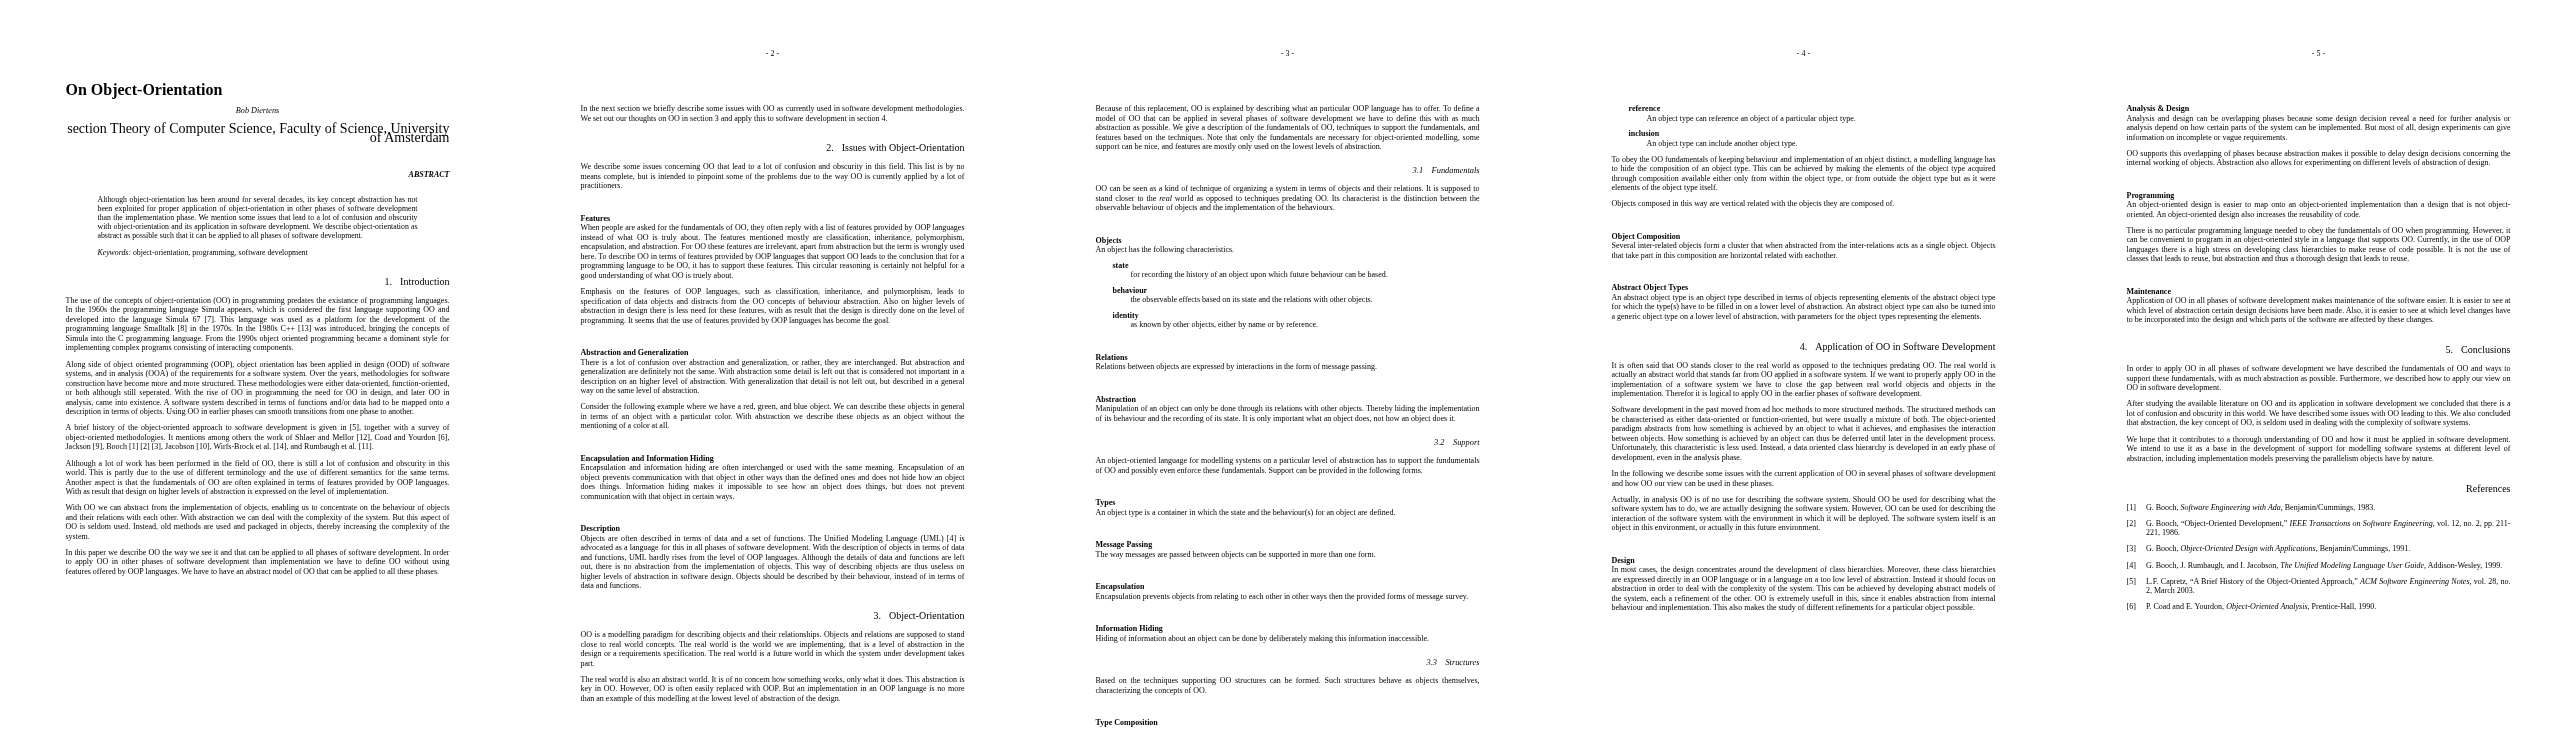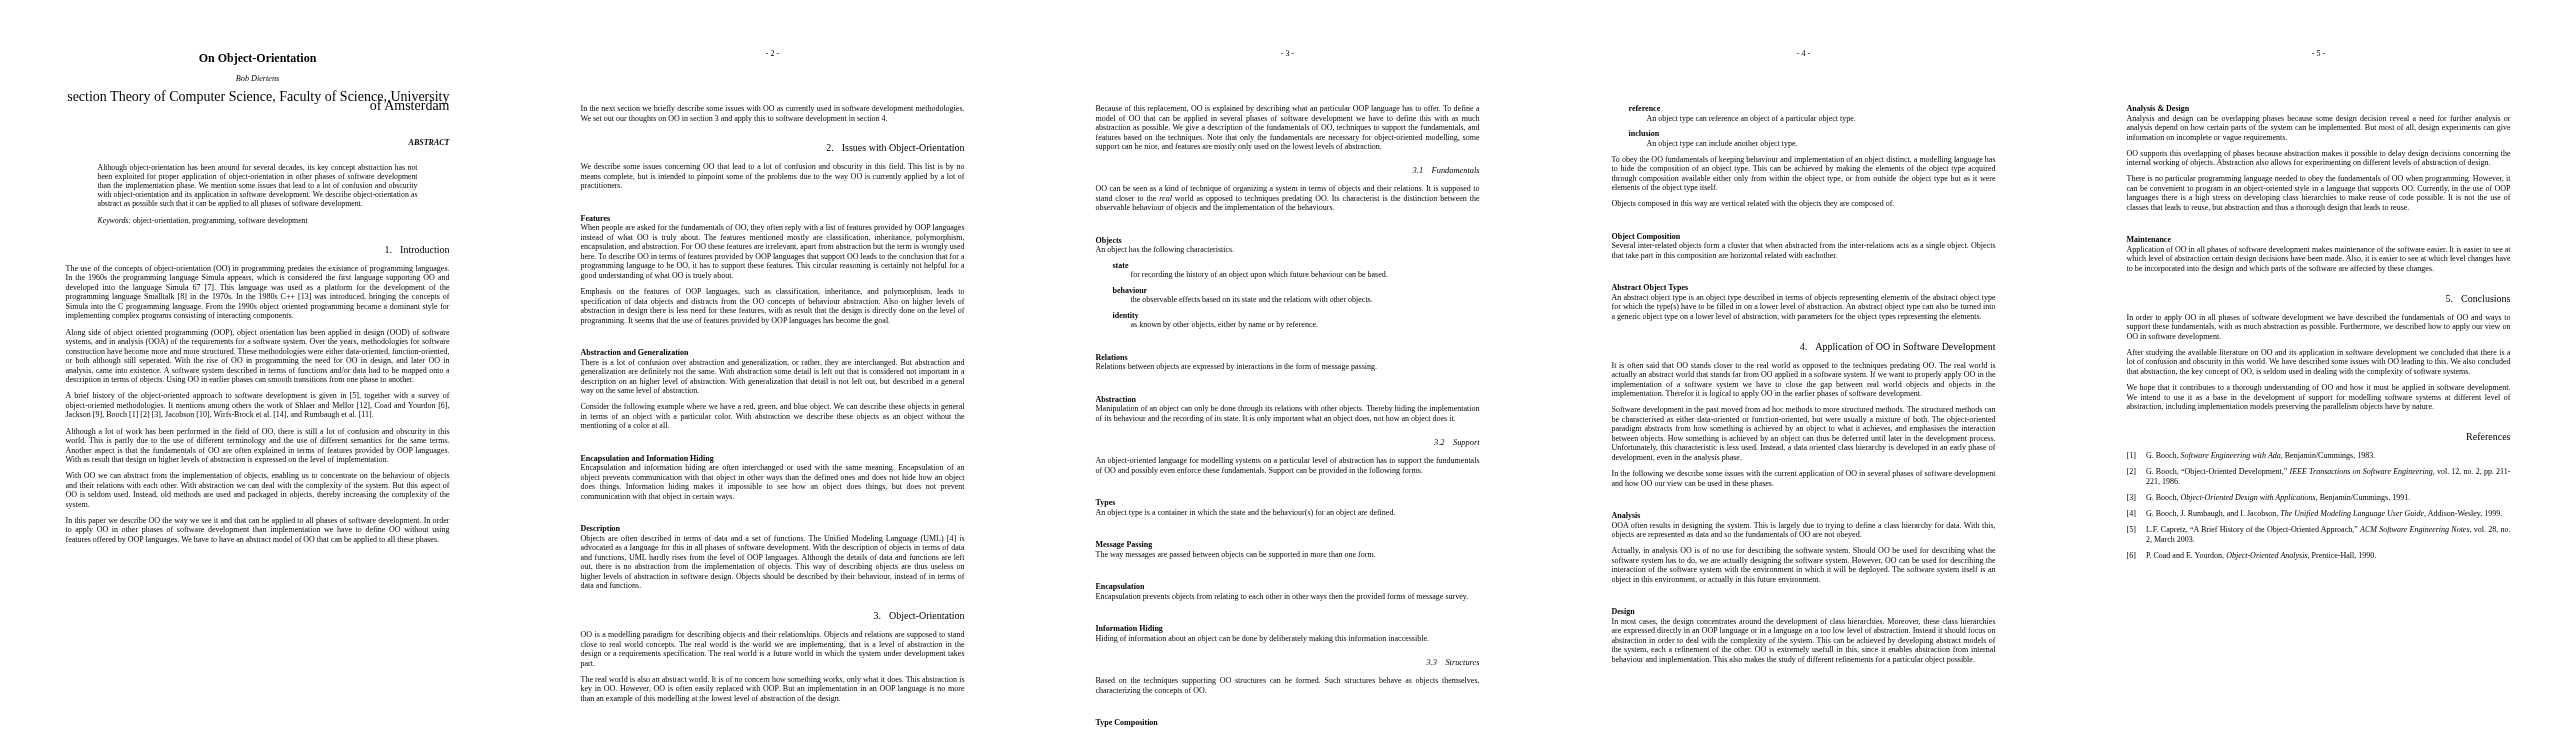--- a/index.html
+++ b/index.html
@@ -31,21 +31,21 @@
   }
   .content {
     width: 384px;
     margin: 0 auto;
     font-size: 8px;
     line-height: 9.5px;
     text-align: justify;
   }
   .content.body { margin-top: 104px; }
   .it { font-style: italic; }
-  .title { margin-top: 52px; font-size: 12px; line-height: 12px; font-weight: bold; text-align: center; }
+  .title { margin-top: 84px; font-size: 16px; line-height: 12px; font-weight: bold; }
   .author { margin-top: 10.3px; font-size: 8.2px; font-style: italic; text-align: center; }
   .affiliation { margin-top: 8px; font-size: 14px; text-align: right; }
   .abs-label { margin-top: 27px; font-size: 8px; font-style: italic; text-align: right; font-weight: bold; }
   .abstract { margin: 16px 32px 0 32px; font-size: 7.8px; line-height: 9px; }
   .keywords { margin: 7.3px 32px 0 32px; font-size: 7.8px; line-height: 9px; }
   .h1 { margin: 19.4px 0 9px 0; font-size: 10px; line-height: 11px; font-weight: normal; text-align: right; }
   .h1 .hnum { padding-right: 8px; }
   .h2 { margin: 14.6px 0 8px 0; font-size: 8.4px; line-height: 10.3px; font-style: italic; text-align: right; }
   .h2 .hnum { padding-right: 8.5px; }
   .p { margin: 6.7px 0 0 0; }
@@ -181,39 +181,39 @@
           <div class="ltext">Several inter-related objects form a cluster that when abstracted from the inter-relations acts as a single object. Objects that take part in this composition are horizontal related with eachother.</div>
         </div>
         <div class="labeled">
           <div class="lbl">Abstract Object Types</div>
           <div class="ltext">An abstract object type is an object type described in terms of objects representing elements of the abstract object type for which the type(s) have to be filled in on a lower level of abstraction. An abstract object type can also be turned into a generic object type on a lower level of abstraction, with parameters for the object types representing the elements.</div>
         </div>
         <div class="h1"><span class="hnum">4.</span><span>Application of OO in Software Development</span></div>
         <div class="p">It is often said that OO stands closer to the real world as opposed to the techniques predating OO. The real world is actually an abstract world that stands far from OO applied in a software system. If we want to properly apply OO in the implementation of a software system we have to close the gap between real world objects and objects in the implementation. Therefor it is logical to apply OO in the earlier phases of software development.</div>
         <div class="p">Software development in the past moved from ad hoc methods to more structured methods. The structured methods can be characterised as either data-oriented or function-oriented, but were usually a mixture of both. The object-oriented paradigm abstracts from how something is achieved by an object to what it achieves, and emphasises the interaction between objects. How something is achieved by an object can thus be deferred until later in the development process. Unfortunately, this characteristic is less used. Instead, a data oriented class hierarchy is developed in an early phase of development, even in the analysis phase.</div>
         <div class="p">In the following we describe some issues with the current application of OO in several phases of software development and how OO our view can be used in these phases.</div>
-        <div class="labeled">
-          <div class="lbl">Analysis</div>
-          <div class="ltext">OOA often results in designing the system. This is largely due to trying to define a class hierarchy for data. With this, objects are represented as data and so the fundamentals of OO are not obeyed.</div>
-        </div>
         <div class="p">Actually, in analysis OO is of no use for describing the software system. Should OO be used for describing what the software system has to do, we are actually designing the software system. However, OO can be used for describing the interaction of the software system with the environment in which it will be deployed. The software system itself is an object in this environment, or actually in this future environment.</div>
         <div class="labeled">
           <div class="lbl">Design</div>
           <div class="ltext">In most cases, the design concentrates around the development of class hierarchies. Moreover, these class hierarchies are expressed directly in an OOP language or in a language on a too low level of abstraction. Instead it should focus on abstraction in order to deal with the complexity of the system. This can be achieved by developing abstract models of the system, each a refinement of the other. OO is extremely usefull in this, since it enables abstraction from internal behaviour and implementation. This also makes the study of different refinements for a particular object possible.</div>
         </div>
       </div>
     </div>
     <div class="page" style="left: 2061px;">
       <div class="pageno">- 5 -</div>
       <div class="content body">
         <div class="labeled">
           <div class="lbl">Analysis &amp; Design</div>
           <div class="ltext">Analysis and design can be overlapping phases because some design decision reveal a need for further analysis or analysis depend on how certain parts of the system can be implemented. But most of all, design experiments can give information on incomplete or vague requirements.</div>
         </div>
         <div class="p">OO supports this overlapping of phases because abstraction makes it possible to delay design decisions concerning the internal working of objects. Abstraction also allows for experimenting on different levels of abstraction of design.</div>
+        <div class="labeled">
+          <div class="lbl">Programming</div>
+          <div class="ltext">An object-oriented design is easier to map onto an object-oriented implementation than a design that is not object-oriented. An object-oriented design also increases the reusability of code.</div>
+        </div>
         <div class="p">There is no particular programming language needed to obey the fundamentals of OO when programming. However, it can be convenient to program in an object-oriented style in a language that supports OO. Currently, in the use of OOP languages there is a high stress on developing class hierarchies to make reuse of code possible. It is not the use of classes that leads to reuse, but abstraction and thus a thorough design that leads to reuse.</div>
         <div class="labeled">
           <div class="lbl">Maintenance</div>
           <div class="ltext">Application of OO in all phases of software development makes maintenance of the software easier. It is easier to see at which level of abstraction certain design decisions have been made. Also, it is easier to see at which level changes have to be incorporated into the design and which parts of the software are affected by these changes.</div>
         </div>
         <div class="h1"><span class="hnum">5.</span><span>Conclusions</span></div>
         <div class="p">In order to apply OO in all phases of software development we have described the fundamentals of OO and ways to support these fundamentals, with as much abstraction as possible. Furthermore, we described how to apply our view on OO in software development.</div>
         <div class="p">After studying the available literature on OO and its application in software development we concluded that there is a lot of confusion and obscurity in this world. We have described some issues with OO leading to this. We also concluded that abstraction, the key concept of OO, is seldom used in dealing with the complexity of software systems.</div>
         <div class="p">We hope that it contributes to a thorough understanding of OO and how it must be applied in software development. We intend to use it as a base in the development of support for modelling software systems at different level of abstraction, including implementation models preserving the parallelism objects have by nature.</div>
         <div class="h1"><span>References</span></div>

